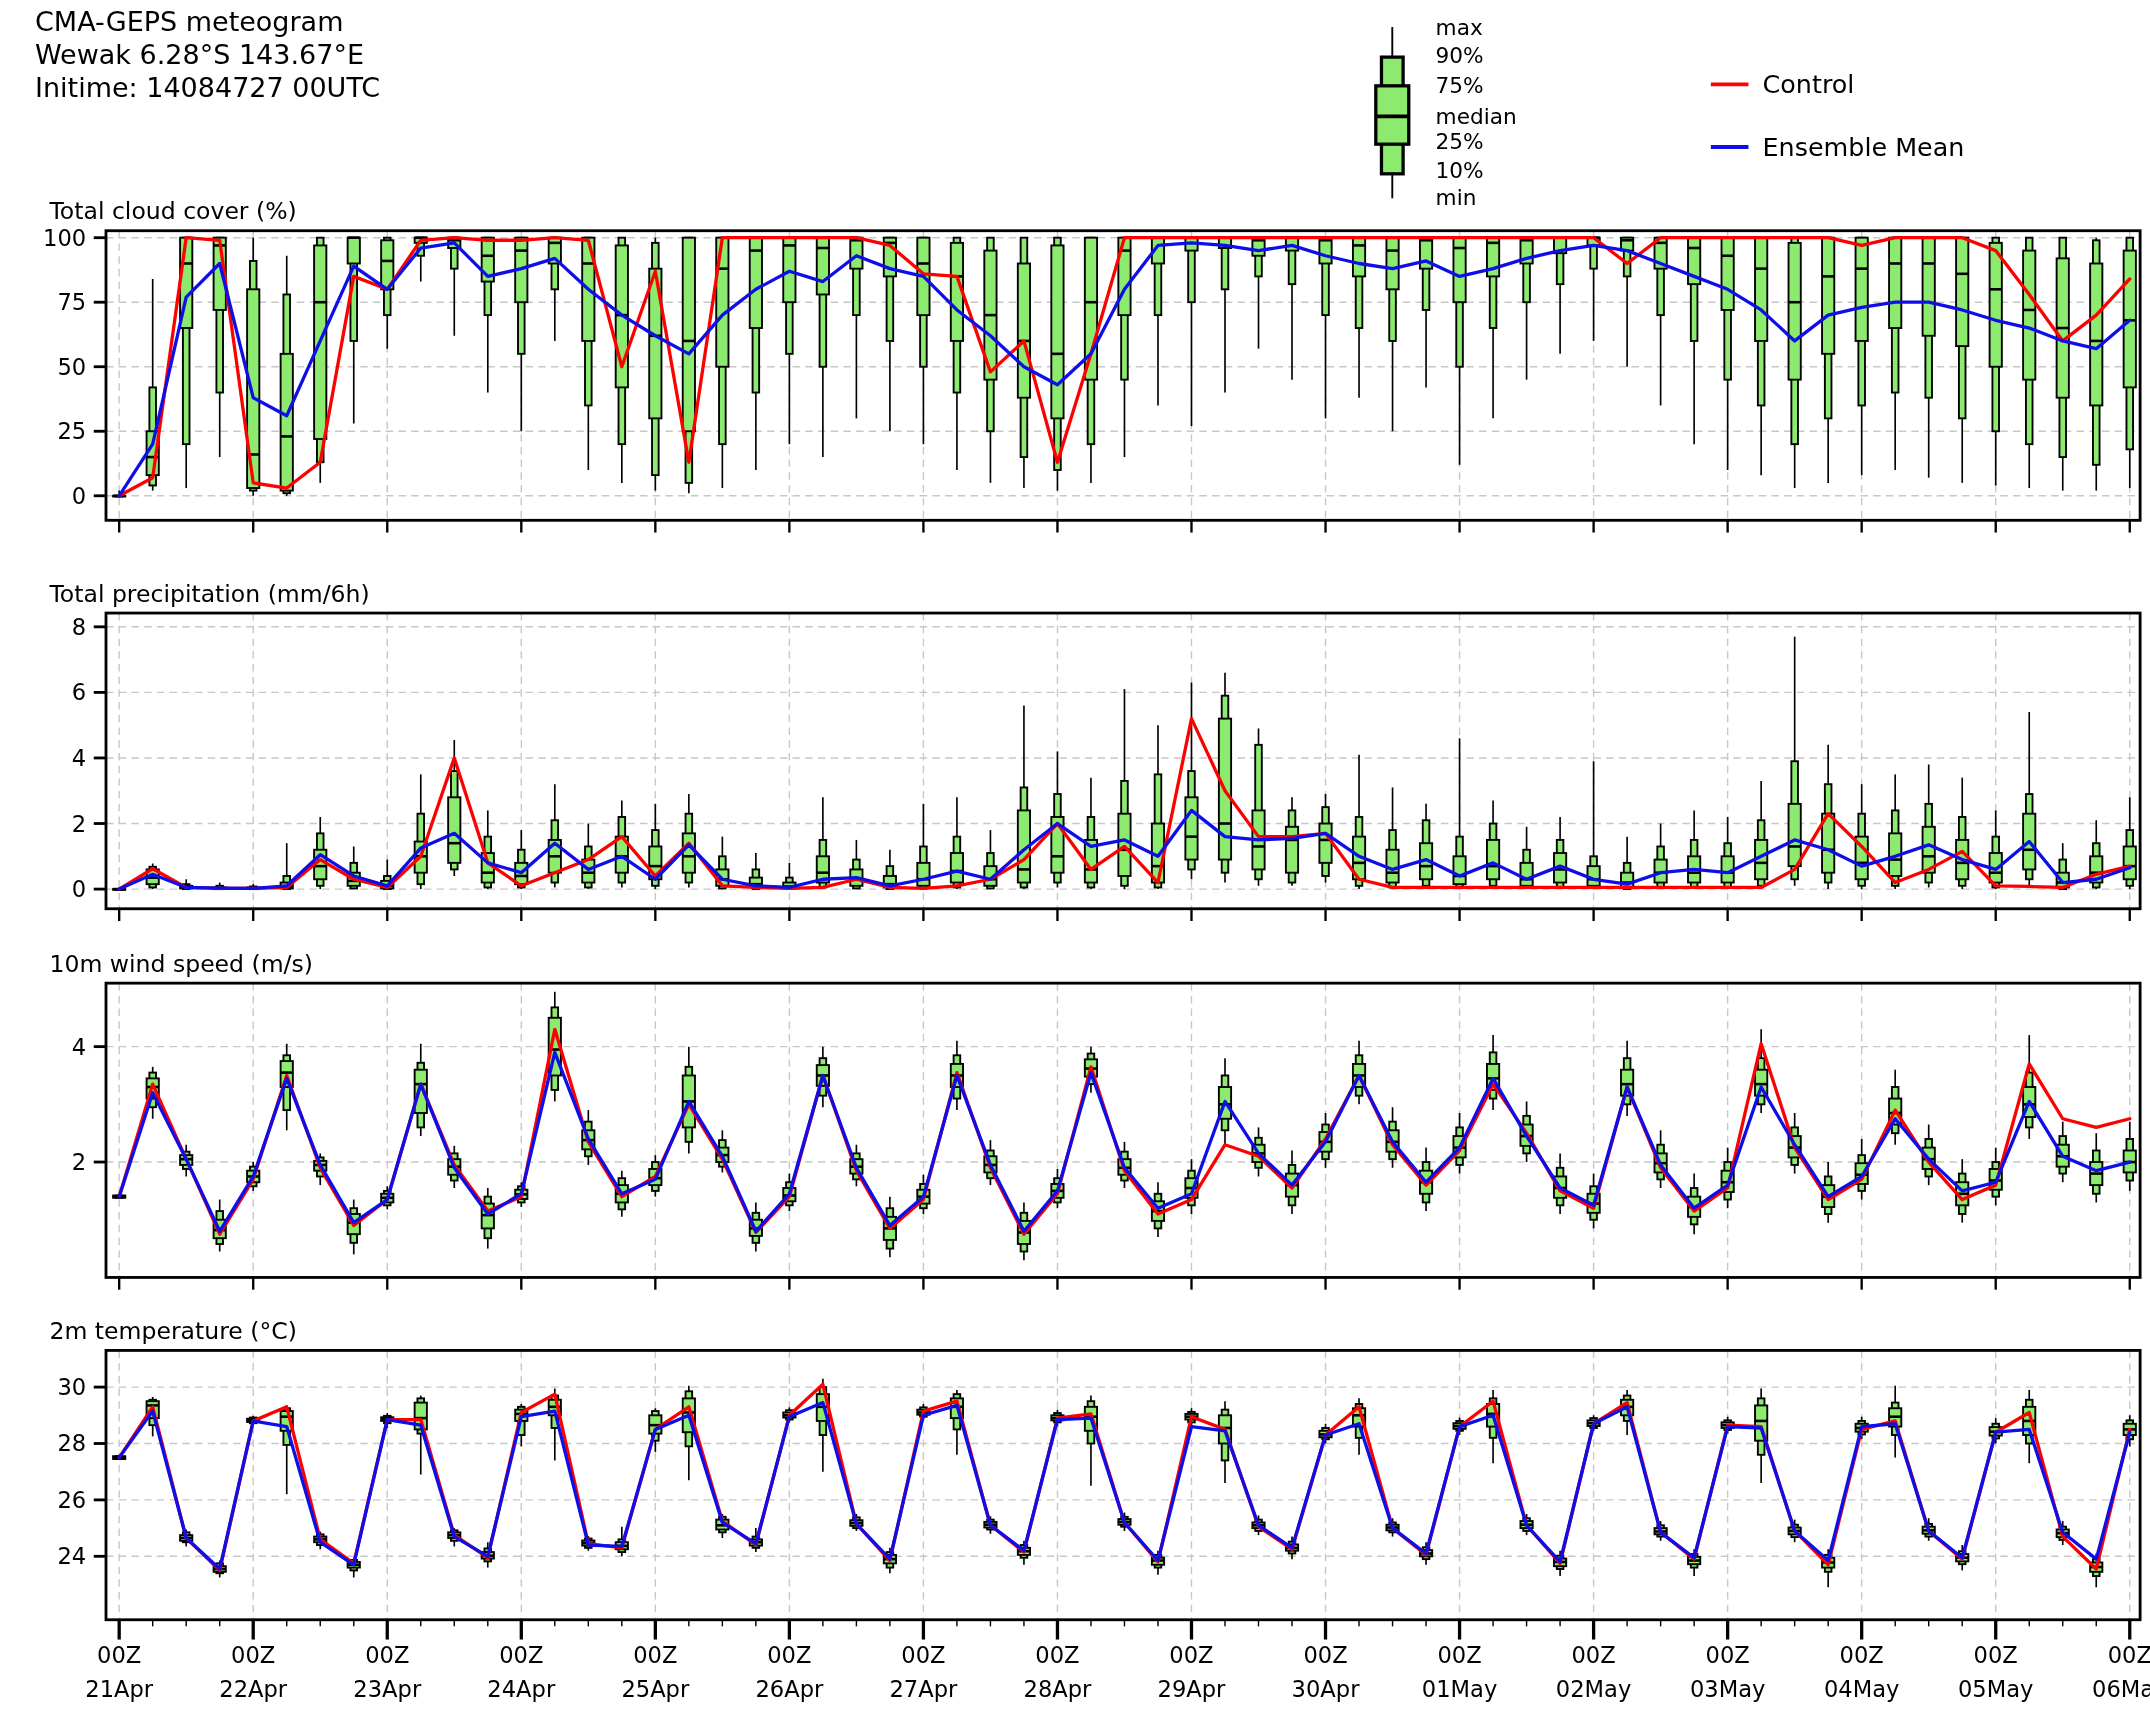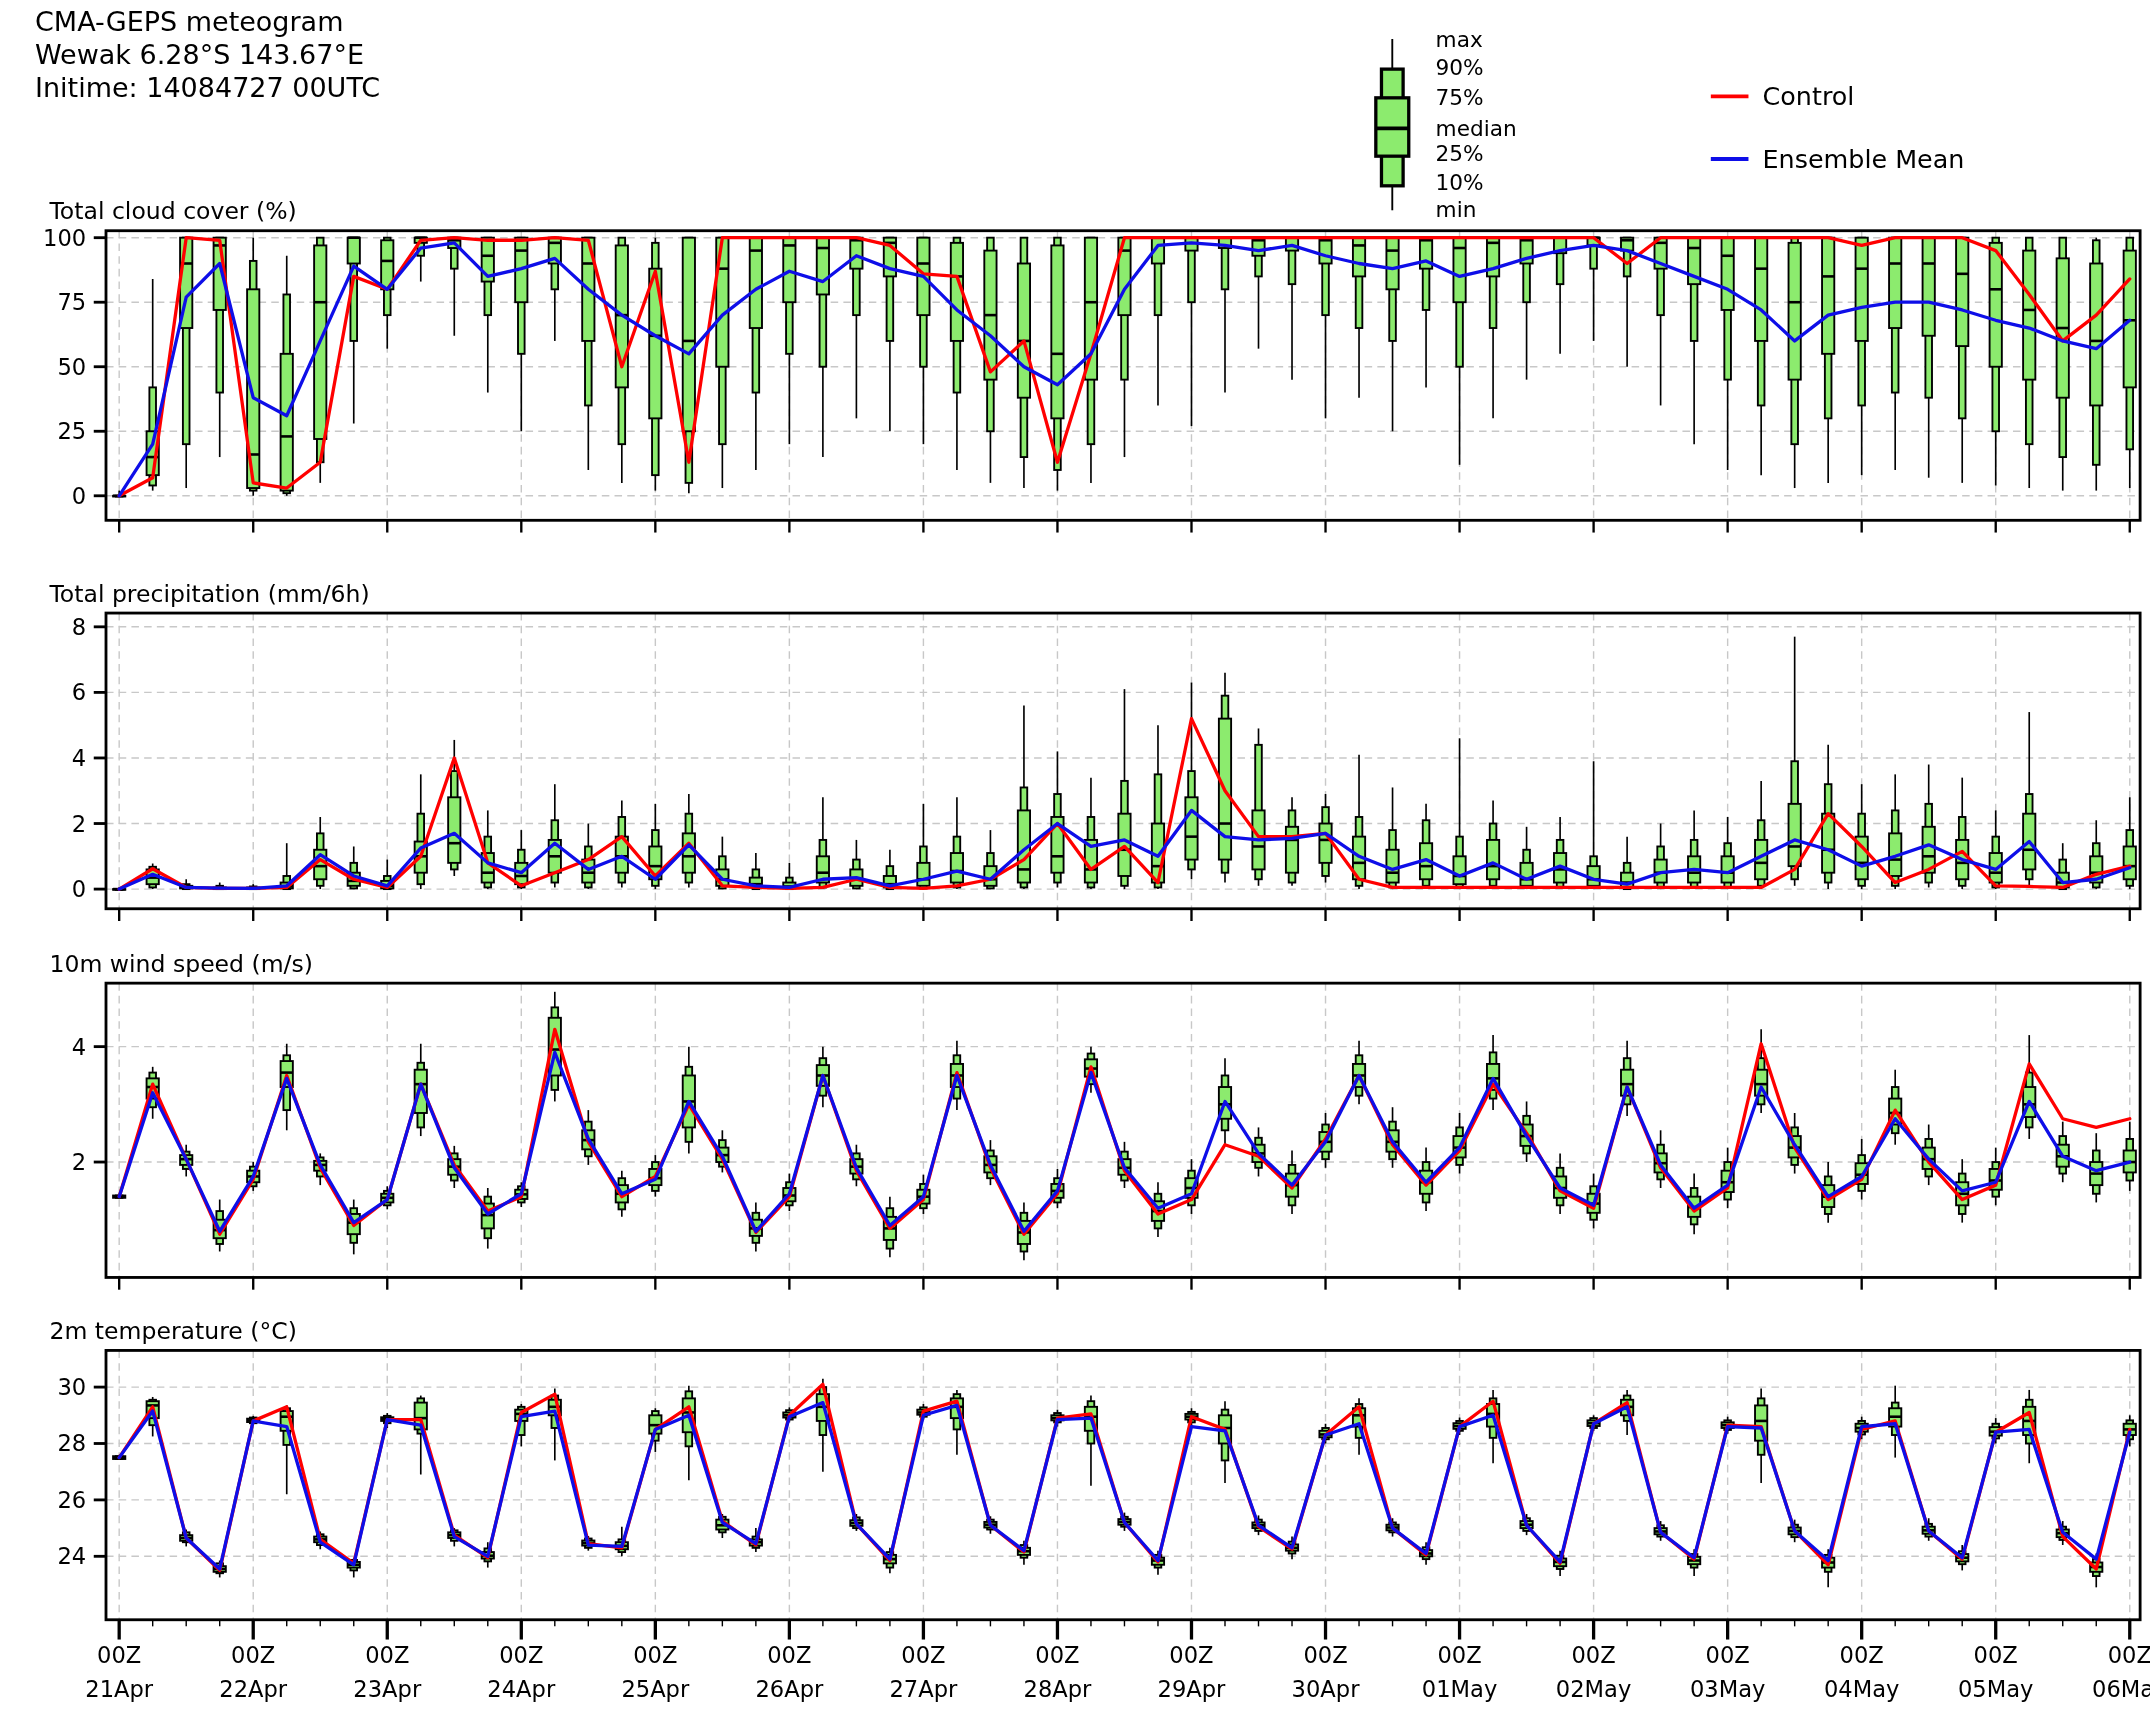--- a/index.html
+++ b/index.html
@@ -1,19 +1,19 @@
 <!DOCTYPE html>
 <html style="font-size:7.5px"><head>
 <meta charset="utf-8">
 <style>
   html,body{margin:0;padding:0;background:#fff;}
   body{width:2151px;height:1729px;position:relative;font-family:"DejaVu Sans",sans-serif;color:#000;}
   #header{position:absolute;left:35px;top:4.7px;z-index:3;}
   #header div{font-size:27px;line-height:33px;white-space:nowrap;}
-  #legend-overlay{position:absolute;left:1365px;top:28px;z-index:3;}
+  #legend-overlay{position:absolute;left:1365px;top:16px;z-index:3;}
   #chart{position:absolute;left:0;top:0;width:2151px;height:1729px;z-index:1;}
   svg text{font-family:"DejaVu Sans",sans-serif;}
 </style>
 </head>
 <body>
 
 <div id="header">
   <div>CMA-GEPS meteogram</div>
   <div>Wewak 6.28°S 143.67°E</div>
   <div>Initime: 14084727 00UTC</div>

